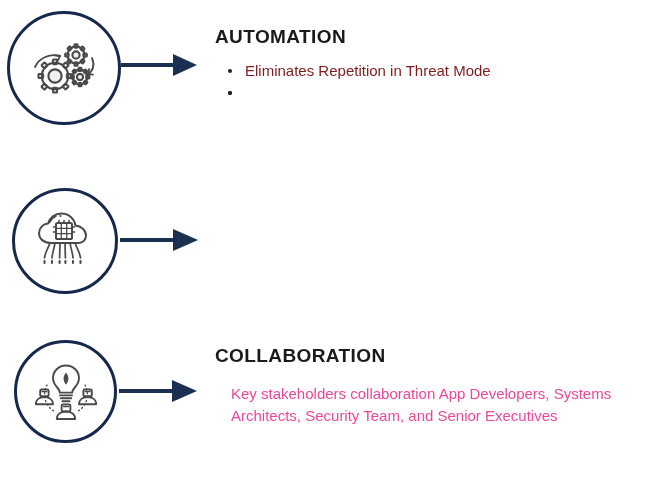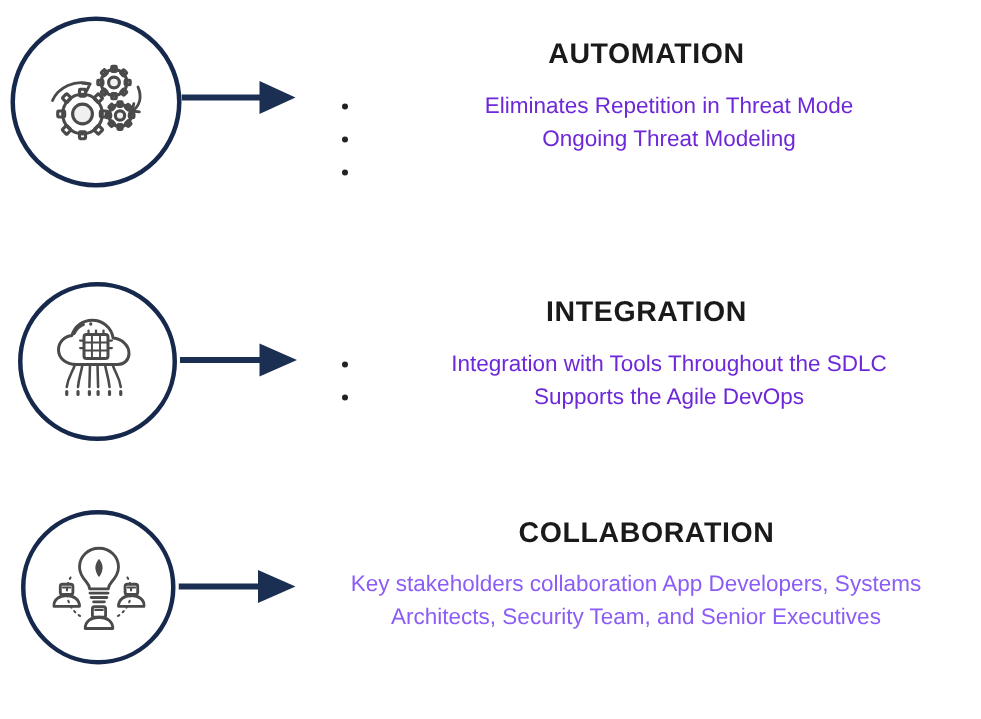--- a/index.html
+++ b/index.html
@@ -12,21 +12,20 @@
     height: 479px;
     font-family: "Liberation Sans", sans-serif;
     position: relative;
     overflow: hidden;
   }
 
   .diagram {
     position: relative;
     width: 654px;
     height: 479px;
-    text-align: center;
   }
 
   
   .row {
     position: absolute;
     left: 0;
     width: 654px;
   }
 
   .row-automation     { top: 0px;   height: 170px; }
@@ -82,37 +81,37 @@
   .bullets {
     list-style: none;
     margin: 0;
     padding: 0;
   }
   .bullets li {
     position: relative;
     padding-left: 30px;
     font-size: 15px;
     line-height: 22px;
-    color: #6d28d9;
+    color: #7f1d1d;
   }
   .bullets li .dot {
     position: absolute;
     left: 13px;
     top: 9px;
     width: 4px;
     height: 4px;
     border-radius: 50%;
     background: #222222;
   }
 
   .para {
-    margin: 0;
+    margin: 16px;
     font-size: 15px;
     line-height: 22px;
-    color: #8b5cf6;
+    color: #ec4899;
     width: 418px;
   }
 </style>
 </head>
 <body>
 
 <div class="diagram">
 
   <div class="row row-automation">
 
@@ -178,21 +177,20 @@
 
     <div class="text-col text-automation">
       <h2 class="heading">AUTOMATION</h2>
       <ul class="bullets">
         <li>
           <span class="dot"></span>
           <span>Eliminates Repetition in Threat Mode</span>
         </li>
         <li>
           <span class="dot"></span>
-          <span>Ongoing Threat Modeling</span>
         </li>
         <li>
           <span class="dot"></span>
         </li>
       </ul>
     </div>
   </div>
 
   <div class="row row-integration">
 
@@ -247,33 +245,20 @@
       </span>
     </div>
 
     <div class="arrow arrow-integration">
       <svg width="80" height="26" viewBox="0 0 80 26">
         <line x1="0" y1="13" x2="59" y2="13" stroke="#1b2f52" stroke-width="4"></line>
         <polygon points="53,2 78,13 53,24" fill="#1b2f52"></polygon>
       </svg>
     </div>
 
-    <div class="text-col text-integration">
-      <h2 class="heading">INTEGRATION</h2>
-      <ul class="bullets">
-        <li>
-          <span class="dot"></span>
-          <span>Integration with Tools Throughout the SDLC</span>
-        </li>
-        <li>
-          <span class="dot"></span>
-          <span>Supports the Agile DevOps</span>
-        </li>
-      </ul>
-    </div>
   </div>
 
   <div class="row row-collaboration">
 
     <div class="badge badge-collaboration">
       <span>
         <svg width="62" height="58" viewBox="0 0 62 58" fill="none" stroke="#4a4a4a" stroke-width="1.9" stroke-linecap="round" stroke-linejoin="round">
 
           <path d="M12 22 C7 31, 10 43, 19 48" stroke-width="1.4" stroke-dasharray="1 3"></path>
           <path d="M50 22 C55 31, 52 43, 43 48" stroke-width="1.4" stroke-dasharray="1 3"></path>

